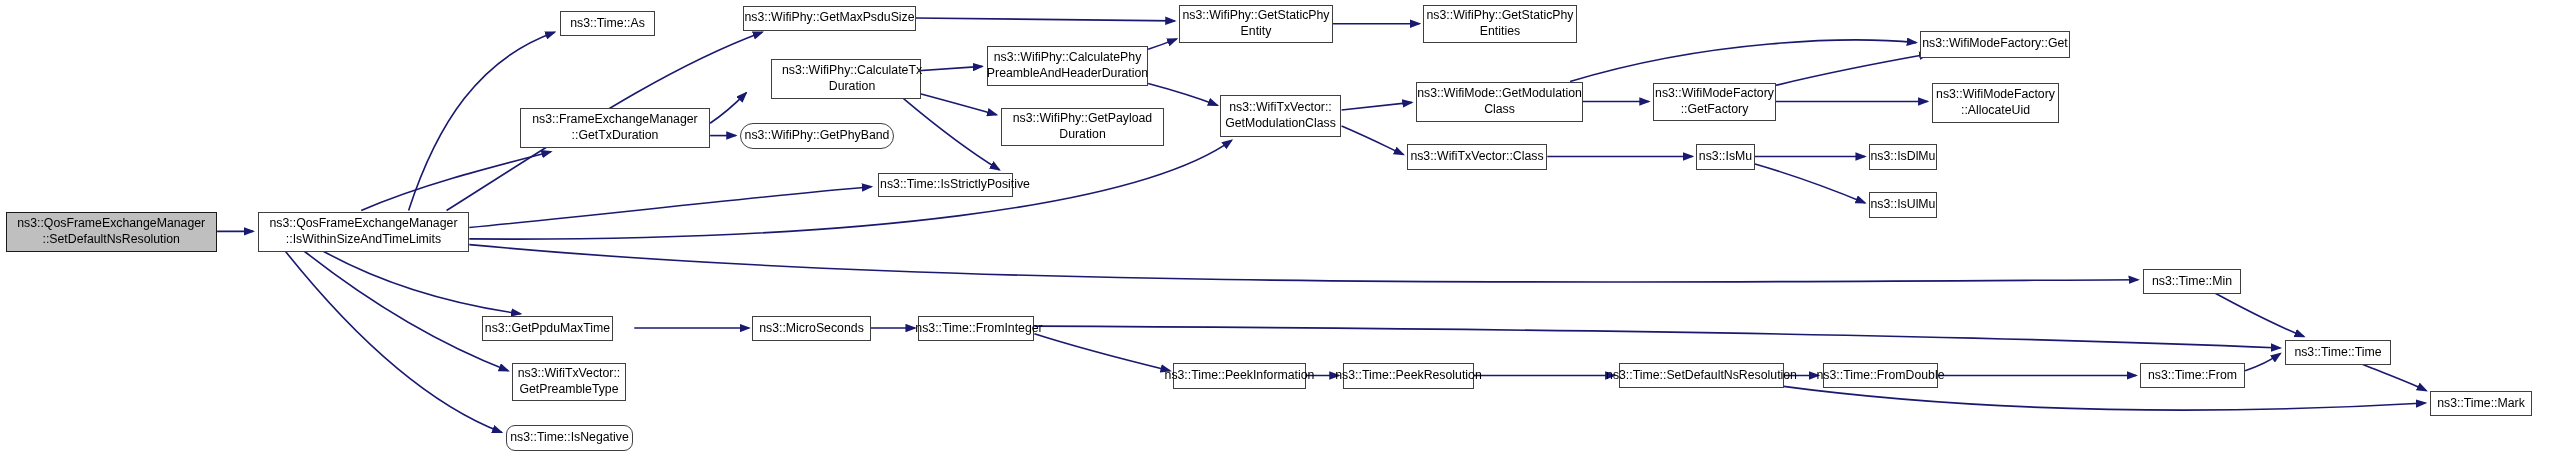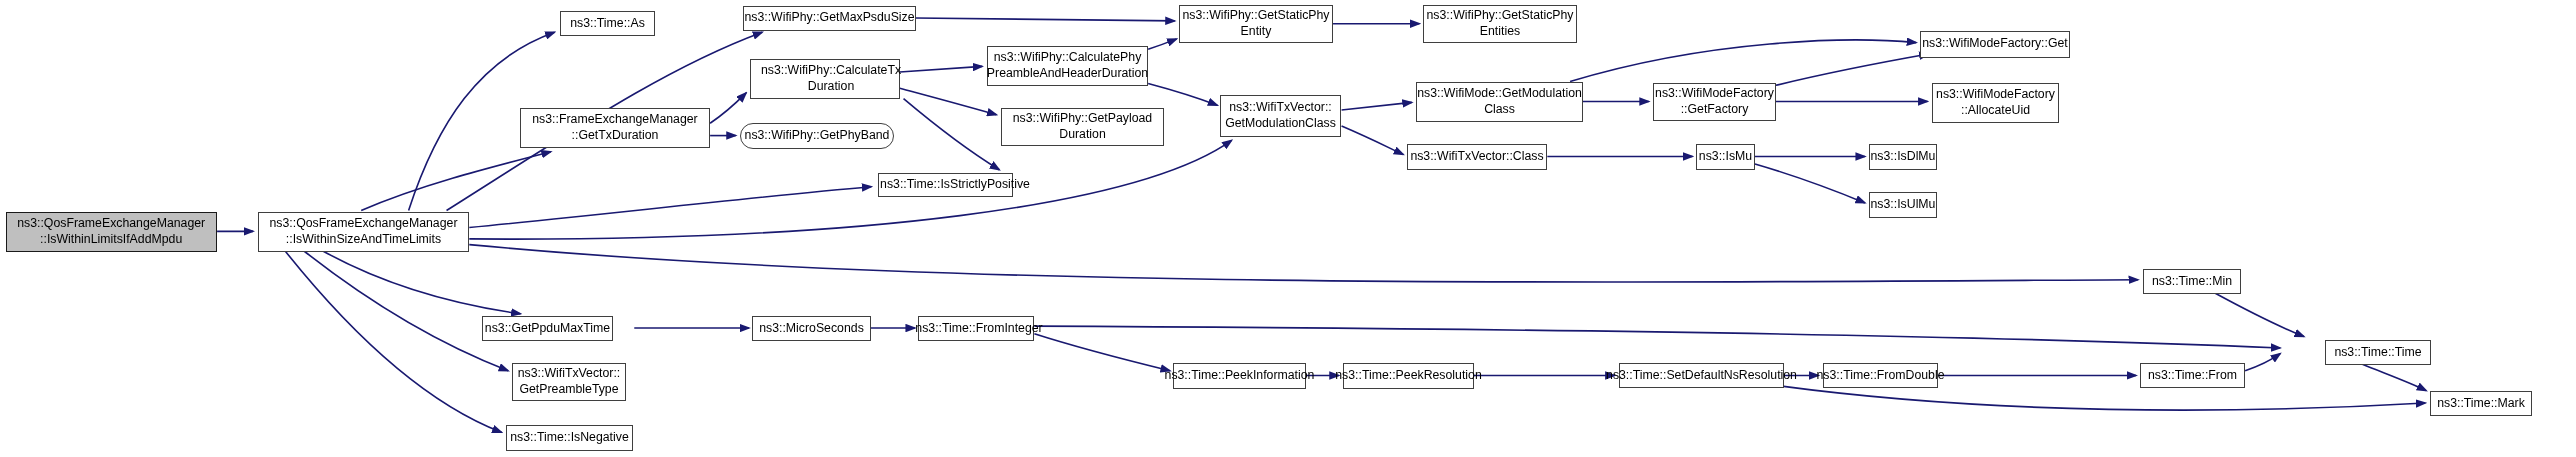--- a/index.html
+++ b/index.html
@@ -84,37 +84,37 @@
         <path d="M1876,407 C2100,437 2350,437 2557,425" fill="none" stroke="#191970" stroke-width="1.7" marker-end="url(#arrow)"></path>
         <path d="M2042,396 L2252,396" fill="none" stroke="#191970" stroke-width="1.7" marker-end="url(#arrow)"></path>
         <path d="M2367,391 C2385,385 2394,380 2404,373" fill="none" stroke="#191970" stroke-width="1.7" marker-end="url(#arrow)"></path>
         <path d="M2335,309 C2370,328 2402,344 2429,355" fill="none" stroke="#191970" stroke-width="1.7" marker-end="url(#arrow)"></path>
         <path d="M2490,384 C2520,396 2542,404 2558,412" fill="none" stroke="#191970" stroke-width="1.7" marker-end="url(#arrow)"></path>
       </g>
   </svg>
 
 <div class="node hl" style="left: 5.7px; top: 212px; width: 211px; height: 40px;">
       <div>ns3::QosFrameExchangeManager</div>
-      <div>::IsWithinLimitsIfAddMpdu</div>
+      <div>::SetDefaultNsResolution</div>
     </div>
     <div class="node" style="left: 258px; top: 212px; width: 211px; height: 40px;">
       <div>ns3::QosFrameExchangeManager</div>
       <div>::IsWithinSizeAndTimeLimits</div>
     </div>
     <div class="node" style="left: 560px; top: 11.4px; width: 95px; height: 25px;">
       <div>ns3::Time::As</div>
     </div>
     <div class="node" style="left: 743px; top: 5.7px; width: 173px; height: 25px; align-items: center;">
       <div>ns3::WifiPhy::GetMaxPsduSize</div>
     </div>
     <div class="node" style="left: 520px; top: 108px; width: 190px; height: 40px;">
       <div>ns3::FrameExchangeManager</div>
       <div>::GetTxDuration</div>
     </div>
-    <div class="node" style="left: 750px; top: 59px; width: 150px; height: 40px; padding-left: 12px;">
+    <div class="node" style="left: 771px; top: 59px; width: 150px; height: 40px; padding-left: 12px;">
       <div>ns3::WifiPhy::CalculateTx</div>
       <div>Duration</div>
     </div>
     <div class="node" style="left: 740px; top: 123px; width: 154px; height: 26px; border-radius: 13px;">
       <div>ns3::WifiPhy::GetPhyBand</div>
     </div>
     <div class="node" style="left: 987px; top: 46px; width: 161px; height: 40px;">
       <div>ns3::WifiPhy::CalculatePhy</div>
       <div>PreambleAndHeaderDuration</div>
     </div>
@@ -170,39 +170,39 @@
     <div class="node" style="left: 752px; top: 316px; width: 119px; height: 25px;">
       <div>ns3::MicroSeconds</div>
     </div>
     <div class="node" style="left: 918px; top: 316px; width: 116px; height: 25px; padding-left: 6px;">
       <div>ns3::Time::FromInteger</div>
     </div>
     <div class="node" style="left: 512px; top: 363px; width: 114px; height: 38px;">
       <div>ns3::WifiTxVector::</div>
       <div>GetPreambleType</div>
     </div>
-    <div class="node" style="left: 506px; top: 425px; width: 127px; height: 26px;">
+    <div class="node" style="left: 506px; top: 425px; width: 127px; height: 26px; border-radius: 9px;">
       <div>ns3::Time::IsNegative</div>
     </div>
     <div class="node" style="left: 1173px; top: 363px; width: 133px; height: 26px;">
       <div>ns3::Time::PeekInformation</div>
     </div>
     <div class="node" style="left: 1343px; top: 363px; width: 131px; height: 26px;">
       <div>ns3::Time::PeekResolution</div>
     </div>
     <div class="node" style="left: 1619px; top: 363px; width: 165px; height: 25px;">
       <div>ns3::Time::SetDefaultNsResolution</div>
     </div>
     <div class="node" style="left: 1823px; top: 363px; width: 115px; height: 25px;">
       <div>ns3::Time::FromDouble</div>
     </div>
     <div class="node" style="left: 2143px; top: 269px; width: 98px; height: 25px;">
       <div>ns3::Time::Min</div>
     </div>
-    <div class="node" style="left: 2285px; top: 340px; width: 106px; height: 25px; margin-left: 40px;">
+    <div class="node" style="left: 2285px; top: 340px; width: 106px; height: 25px;">
       <div>ns3::Time::Time</div>
     </div>
     <div class="node" style="left: 2140px; top: 363px; width: 105px; height: 25px;">
       <div>ns3::Time::From</div>
     </div>
     <div class="node" style="left: 2430px; top: 391px; width: 102px; height: 25px;">
       <div>ns3::Time::Mark</div>
     </div>
   </div>
 

